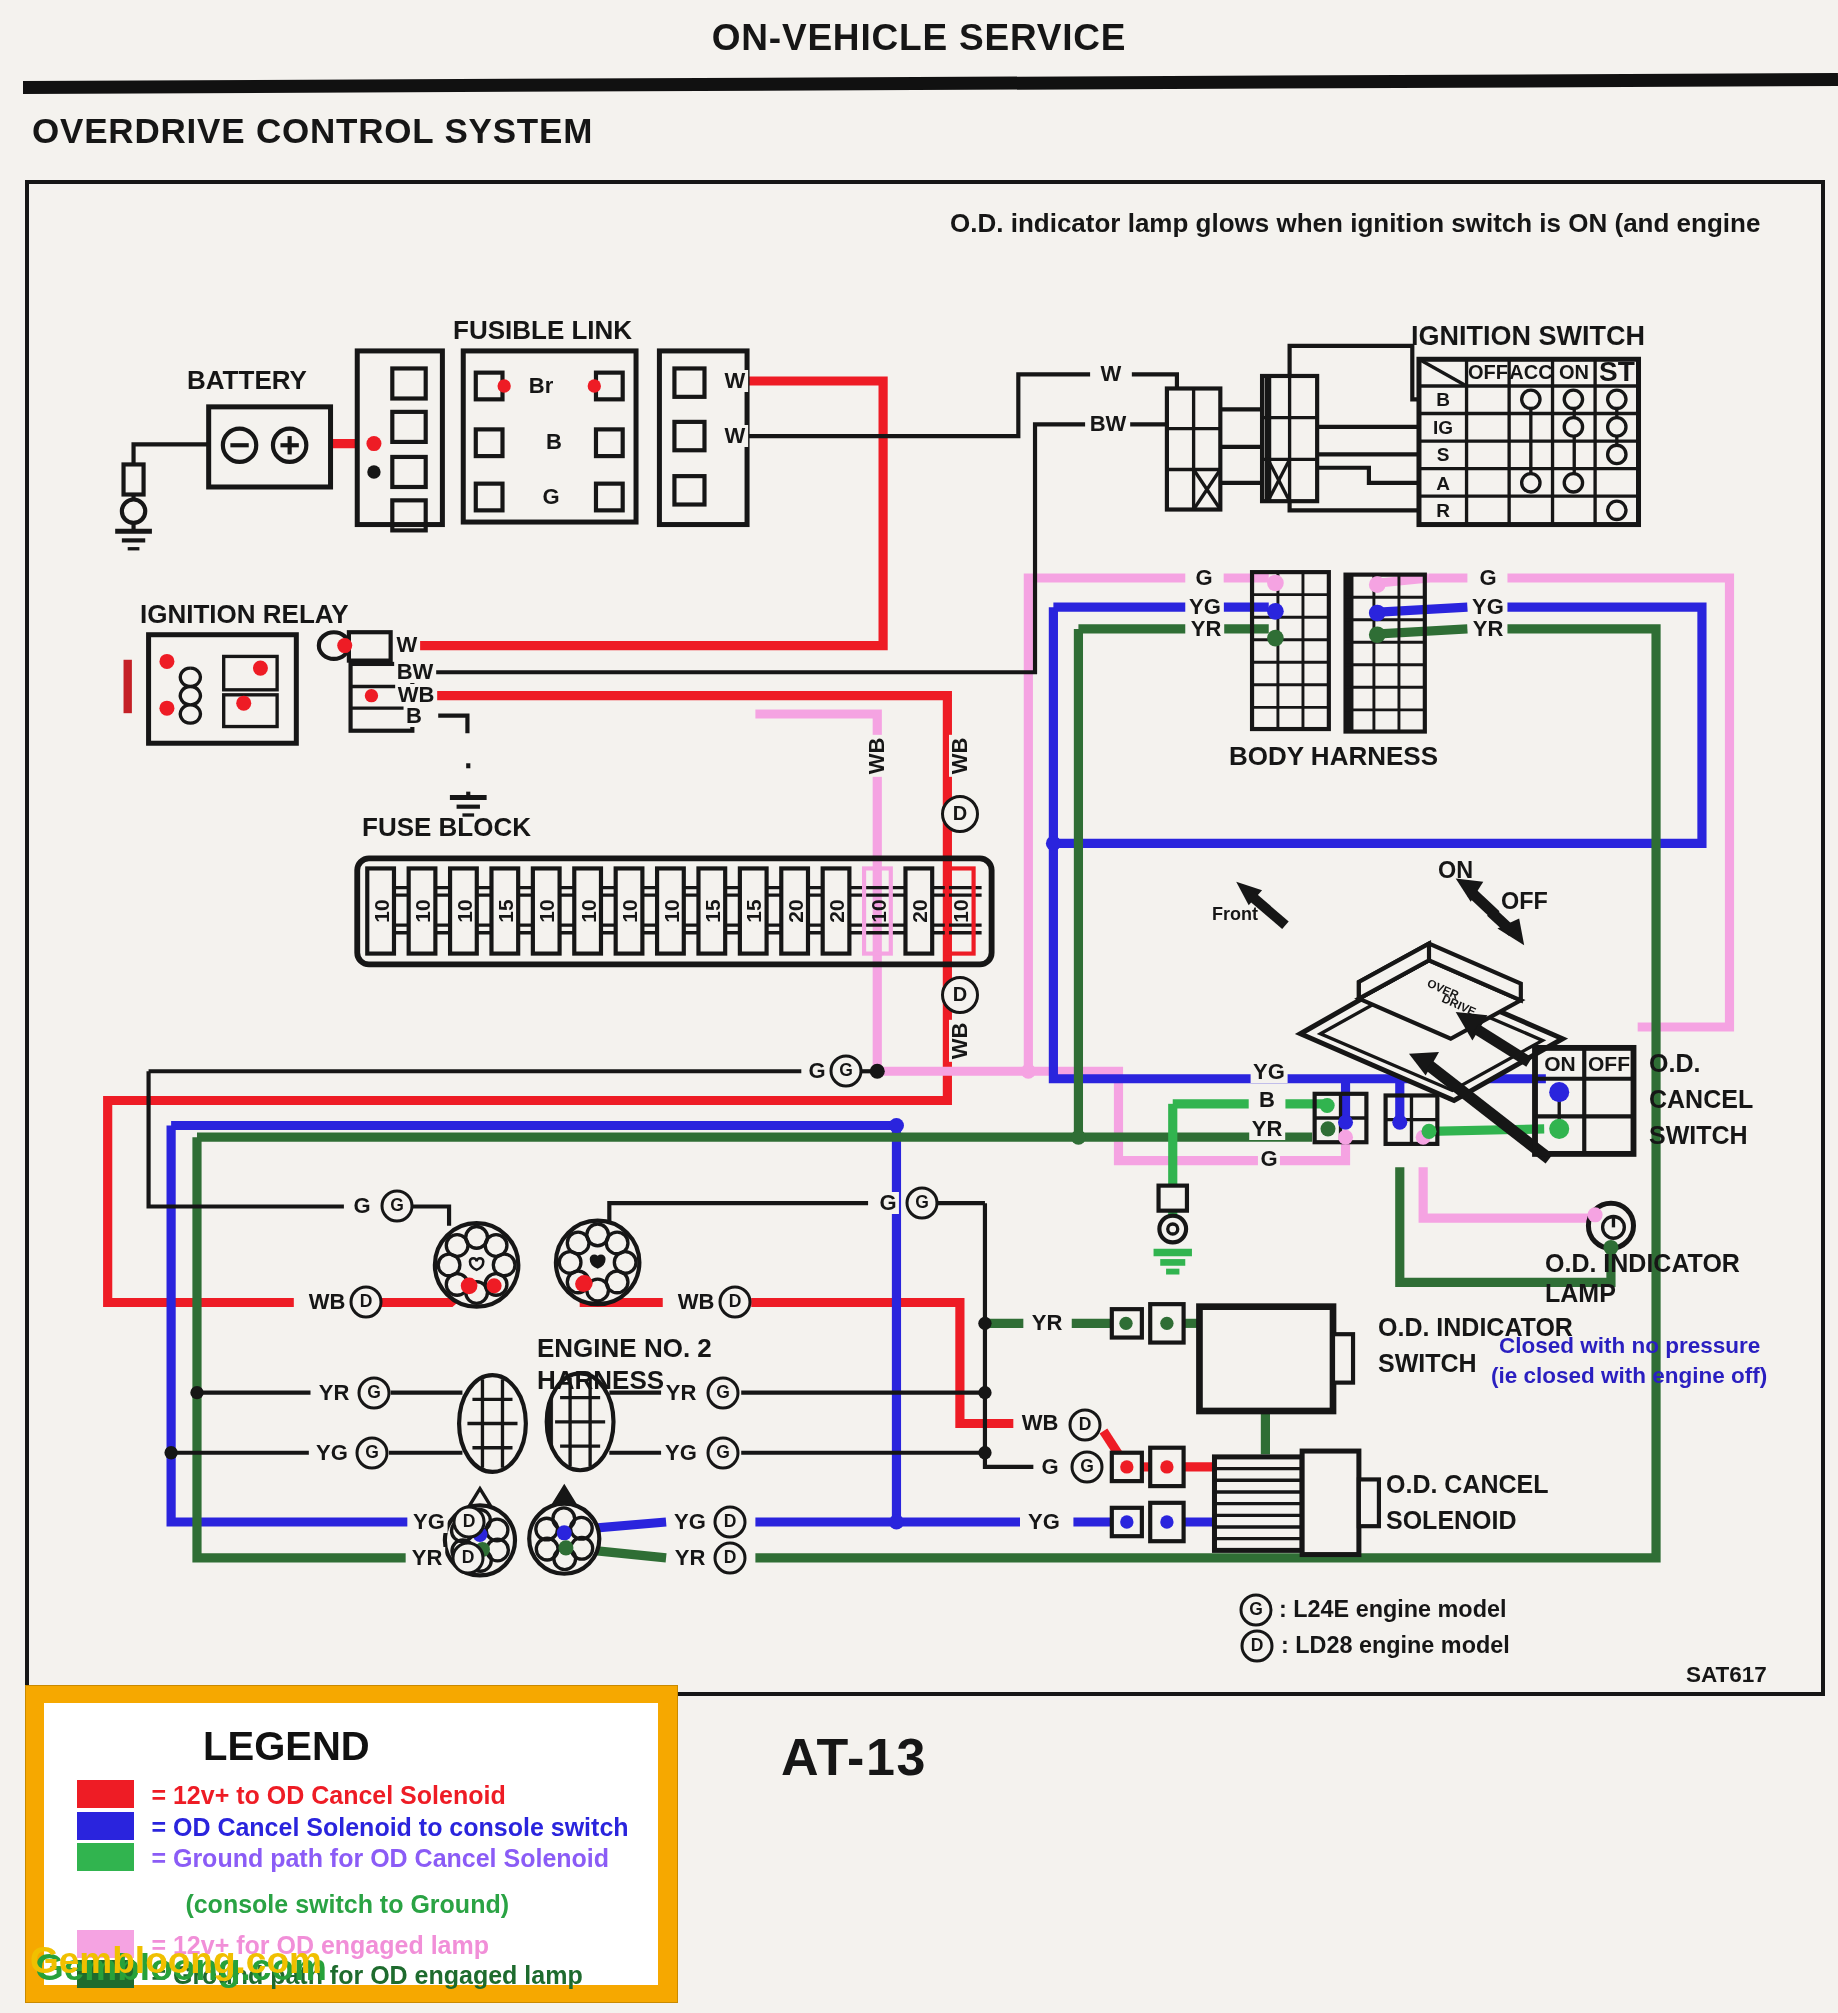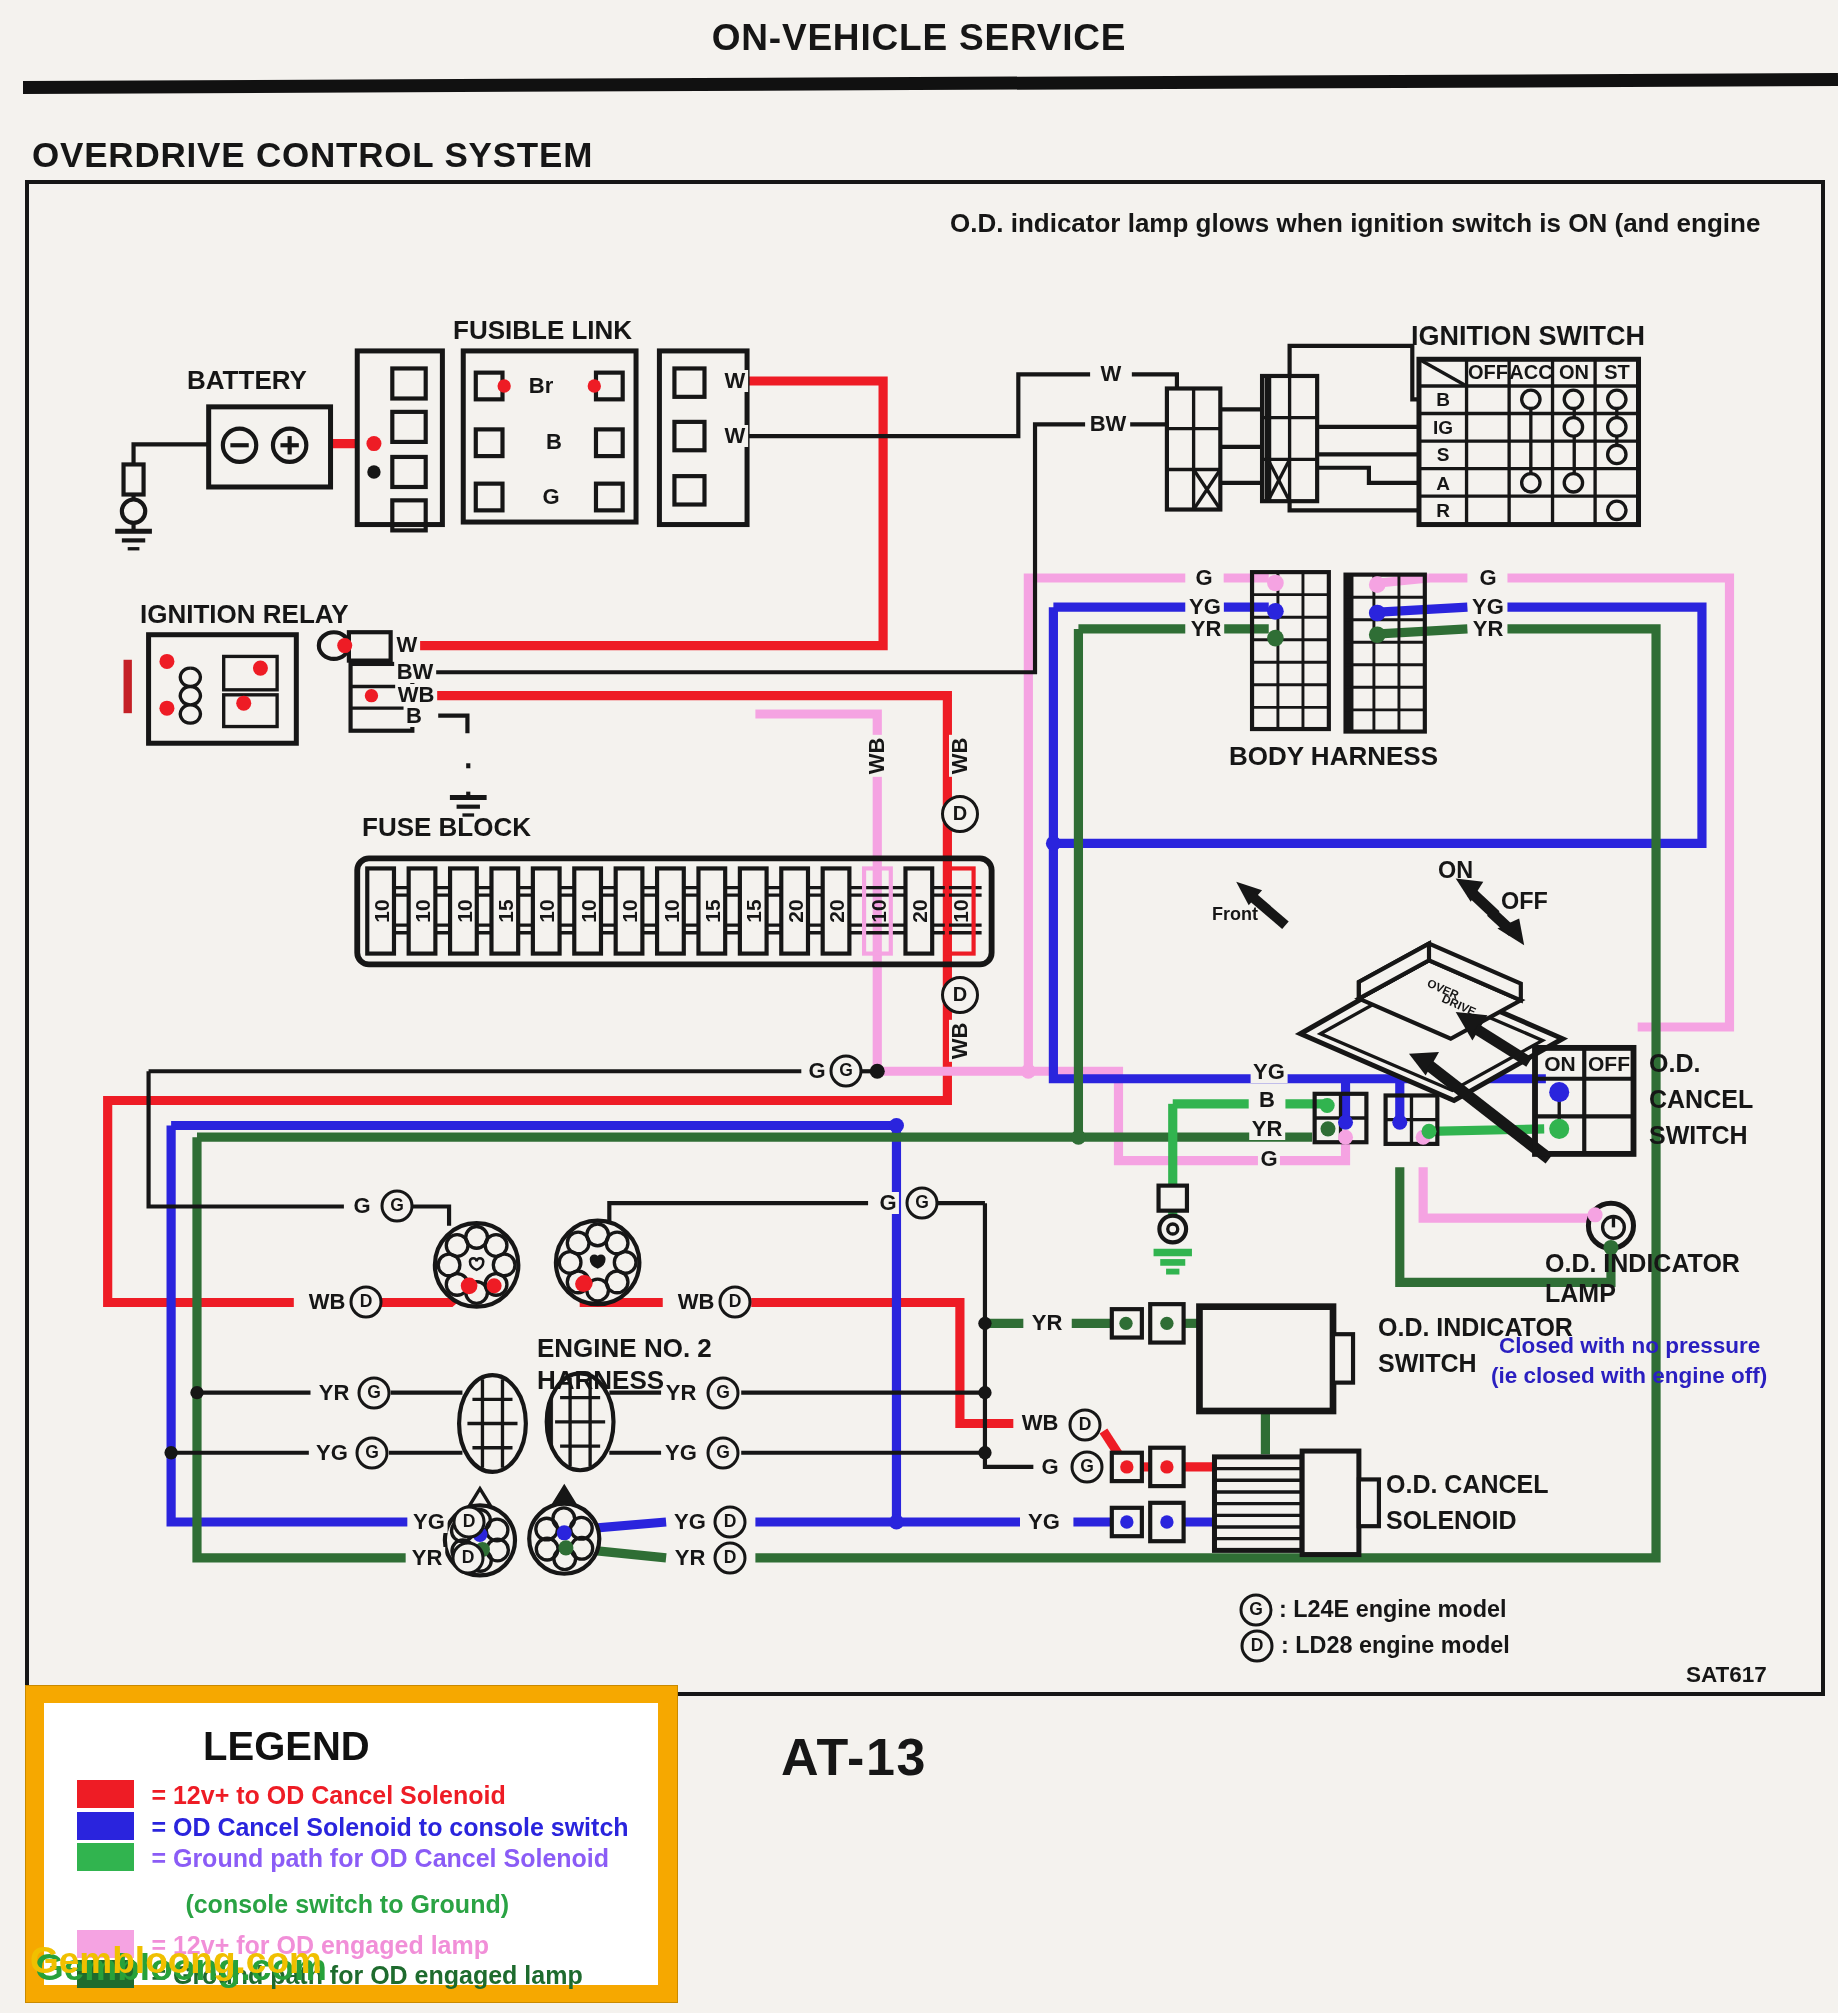--- a/index.html
+++ b/index.html
@@ -475,21 +475,21 @@
         <circle cx="676" cy="1836" r="9" fill="#2a24dd"></circle>
       <circle cx="578" cy="1856" r="9" fill="#2f6e35"></circle>
         <circle cx="678" cy="1854" r="9" fill="#2f6e35"></circle>
       <circle cx="592" cy="1540" r="9" fill="#ee1c25"></circle>
         <circle cx="698" cy="1538" r="9" fill="#ee1c25"></circle>
     </g>
   </svg>
 
   <div class="ctr" style="left:919px;top:37px;font-size:37px;letter-spacing:0.8px;">ON-VEHICLE SERVICE</div>
   <div class="headbar"></div>
-  <div class="lft" style="left:32px;top:130px;font-size:35px;letter-spacing:0.8px;margin-top:24px;">OVERDRIVE CONTROL SYSTEM</div>
+  <div class="lft" style="left:32px;top:130px;font-size:35px;letter-spacing:0.8px;">OVERDRIVE CONTROL SYSTEM</div>
   <div id="frame"></div>
 
   <div class="lft" style="left:950px;top:223px;font-size:26px;">O.D. indicator lamp glows when ignition switch is ON (and engine</div>
 
   <div class="lft" style="left:187px;top:380px;font-size:26px;">BATTERY</div>
   <div class="lft" style="left:453px;top:330px;font-size:26px;">FUSIBLE LINK</div>
   <div class="lft" style="left:1411px;top:336px;font-size:27px;">IGNITION SWITCH</div>
   <div class="lft" style="left:140px;top:614px;font-size:26px;">IGNITION RELAY</div>
   <div class="lft" style="left:362px;top:827px;font-size:26px;">FUSE BLOCK</div>
   <div class="lft" style="left:1229px;top:756px;font-size:26px;">BODY HARNESS</div>
@@ -507,21 +507,21 @@
 
   <div class="lft" style="left:1212px;top:870px;font-size:18px;margin-top:44px;">Front</div>
   <div class="lft" style="left:1438px;top:871px;font-size:23.4px;">ON</div>
   <div class="lft" style="left:1501px;top:902px;font-size:23.4px;">OFF</div>
   <div class="ctr" style="left:1443px;top:989px;font-size:11.7px;transform:translate(-50%,-50%) rotate(24deg);">OVER</div>
   <div class="ctr" style="left:1459px;top:1005px;font-size:11.7px;transform:translate(-50%,-50%) rotate(24deg);">DRIVE</div>
 
   <div class="ctr" style="left:1488px;top:372px;font-size:20px;">OFF</div>
   <div class="ctr" style="left:1531px;top:372px;font-size:20px;">ACC</div>
   <div class="ctr" style="left:1574px;top:372px;font-size:20px;">ON</div>
-  <div class="ctr" style="left:1617px;top:372px;font-size:20px;">ST</div>
+  <div class="ctr" style="left:1617px;top:372px;font-size:28px;">ST</div>
   <div class="ctr" style="left:1443px;top:399px;font-size:19px;">B</div>
   <div class="ctr" style="left:1443px;top:427px;font-size:19px;">IG</div>
   <div class="ctr" style="left:1443px;top:454px;font-size:19px;">S</div>
   <div class="ctr" style="left:1443px;top:483px;font-size:19px;">A</div>
   <div class="ctr" style="left:1443px;top:510px;font-size:19px;">R</div>
 
   <div class="ctr" style="left:1560px;top:1063px;font-size:21px;">ON</div>
   <div class="ctr" style="left:1609px;top:1063px;font-size:21px;">OFF</div>
 
   <div class="lft blue-note" style="left:1499px;top:1346px;font-size:22.5px;">Closed with no pressure</div>

